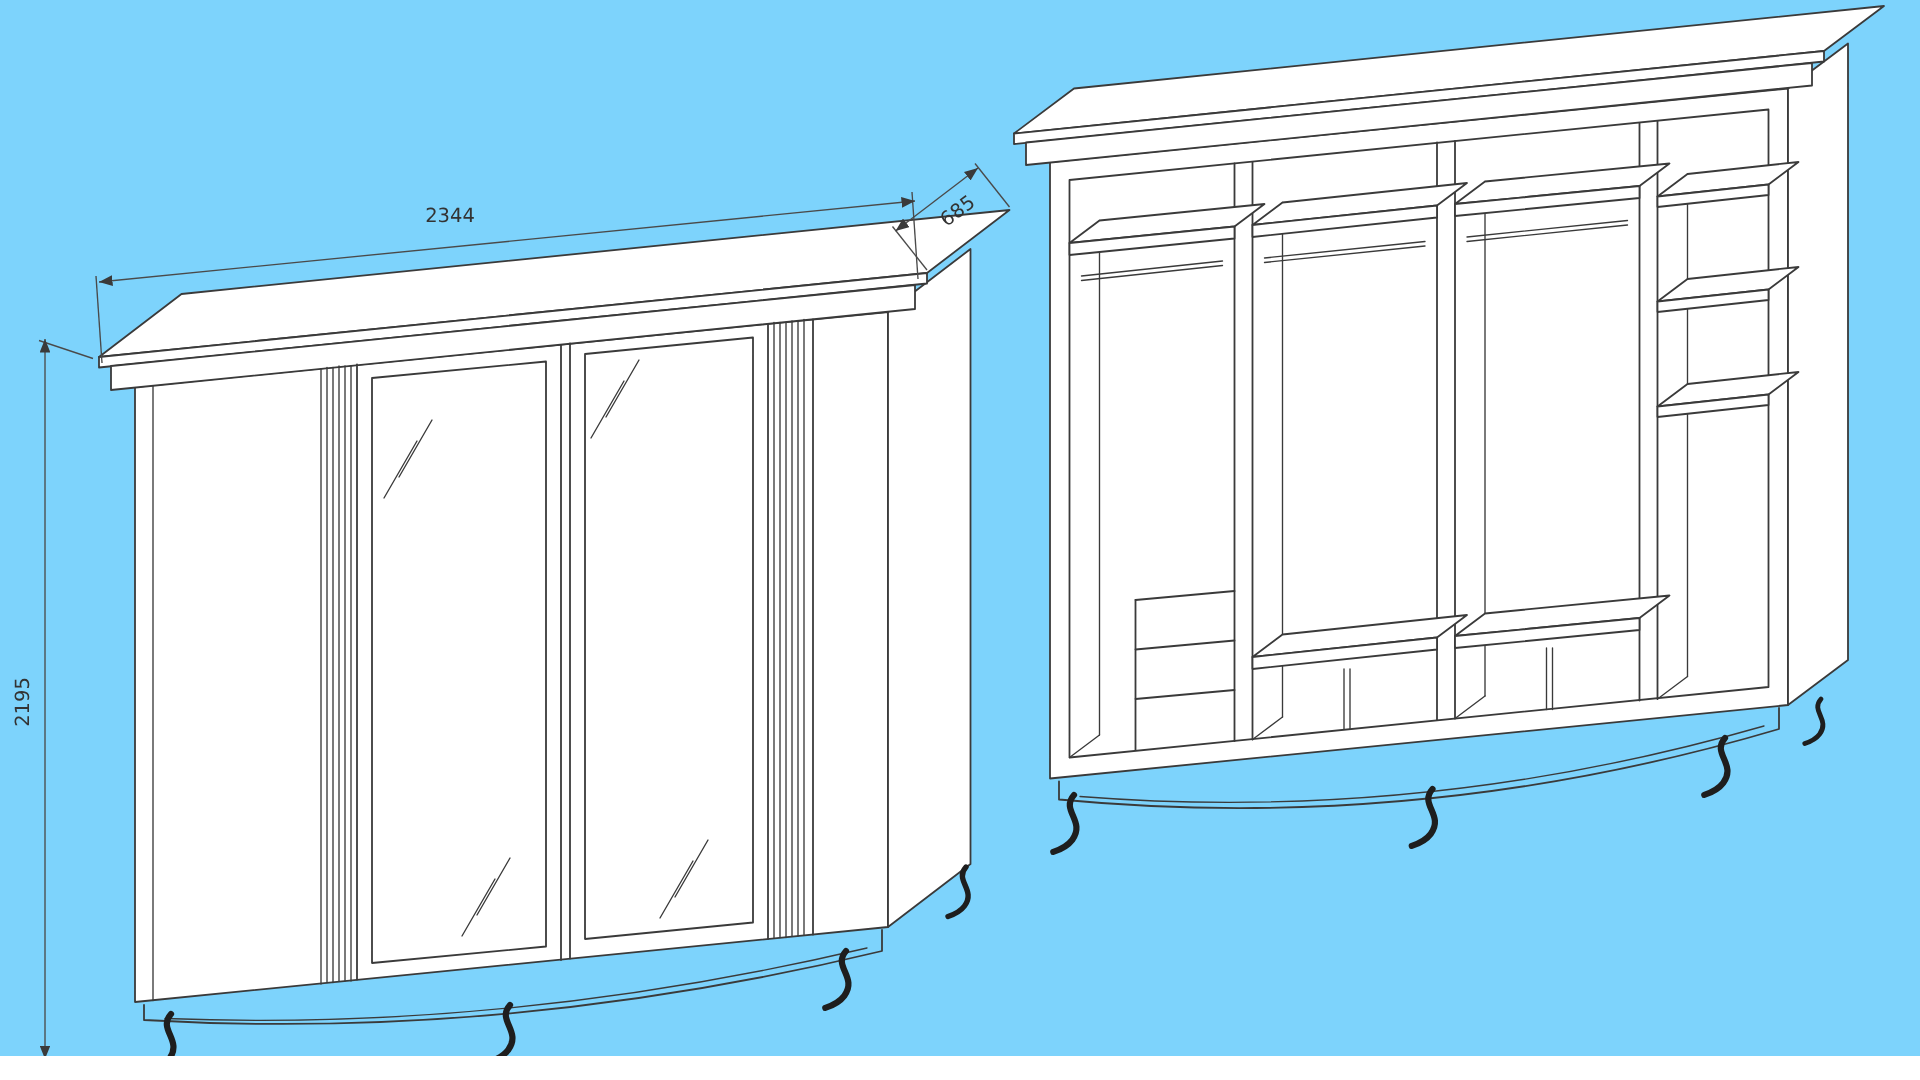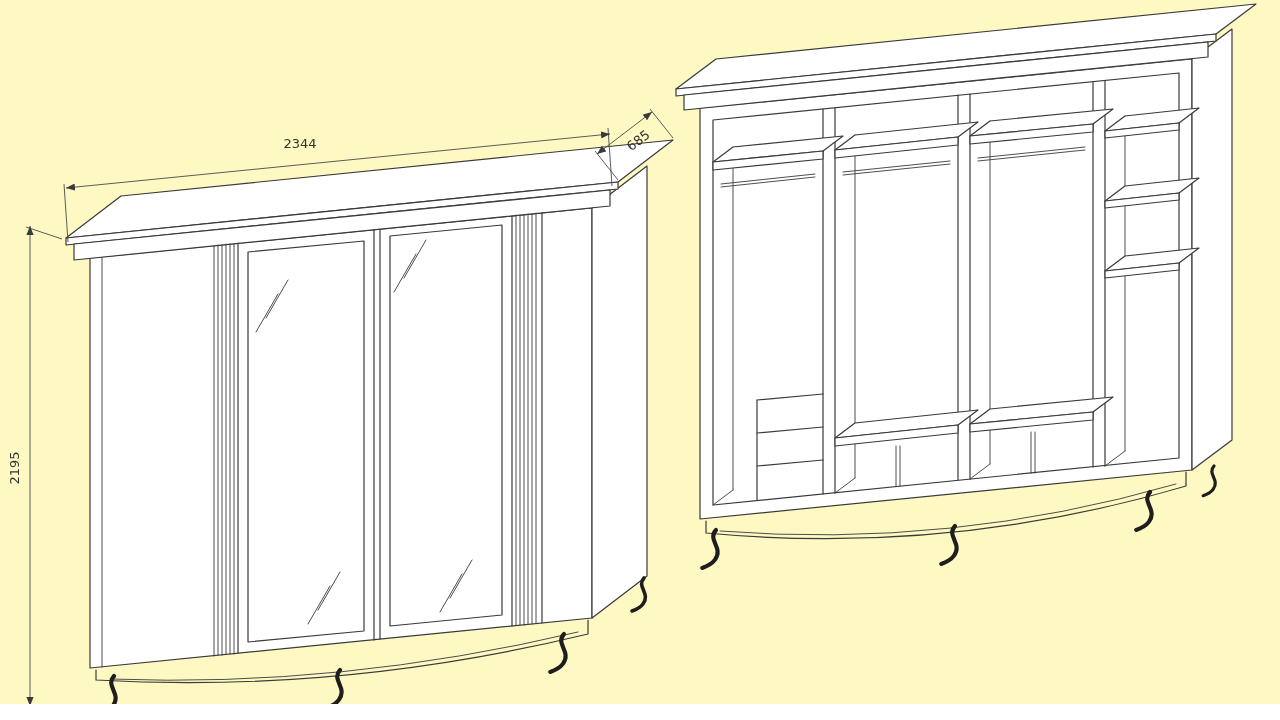--- a/index.html
+++ b/index.html
@@ -1,17 +1,17 @@
 <!DOCTYPE html>
 <html><head>
 <meta charset="utf-8">
 <style>
   html,body{margin:0;padding:0;background:#ffffff;}
   .stage{
-    position:relative;width:1280px;height:704px;background:#fef9c3;overflow:hidden;
+    position:relative;width:1280px;height:704px;background:#7dd3fc;overflow:hidden;
     font-family:"DejaVu Sans", sans-serif;
   }
   svg{position:absolute;left:0;top:0;}
   .ln{stroke:#3a3a3a;stroke-width:1.2;fill:none;stroke-linecap:round;stroke-linejoin:round;}
   .thin{stroke:#3a3a3a;stroke-width:0.9;fill:none;stroke-linecap:round;}
   .face{stroke:#3a3a3a;stroke-width:1.2;fill:#ffffff;stroke-linejoin:round;}
   .dim{stroke:#4a4a4a;stroke-width:0.9;fill:none;}
   .leg{stroke:#1e1e1e;stroke-width:3.6;fill:none;stroke-linecap:round;}
   text.dimlabel{font-size:13px;fill:#333333;}
 </style>

